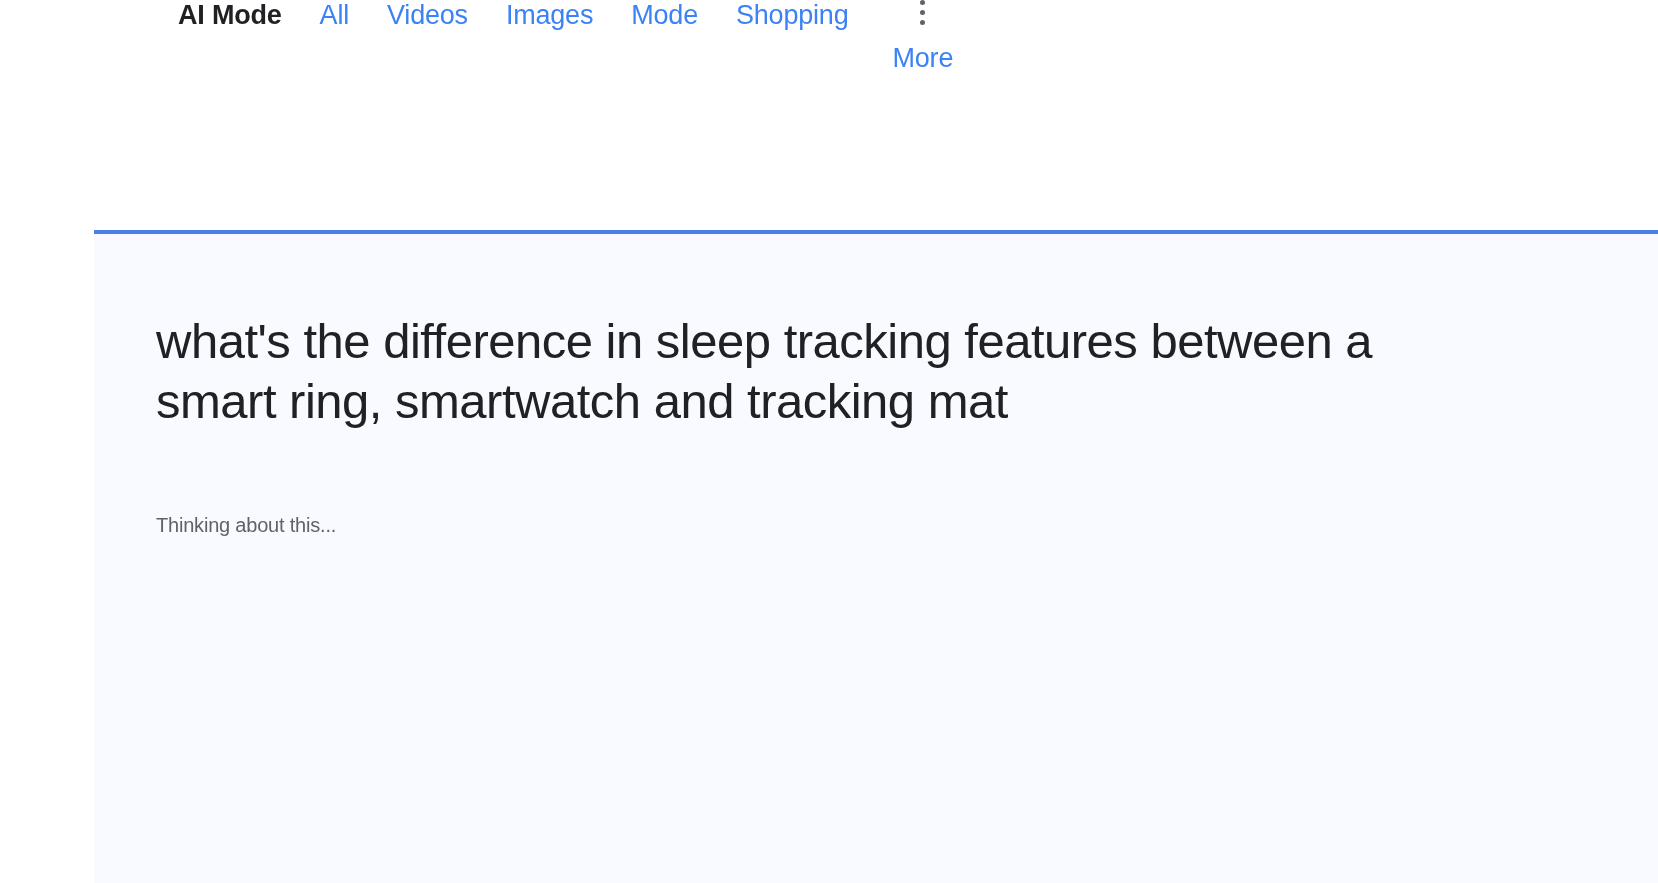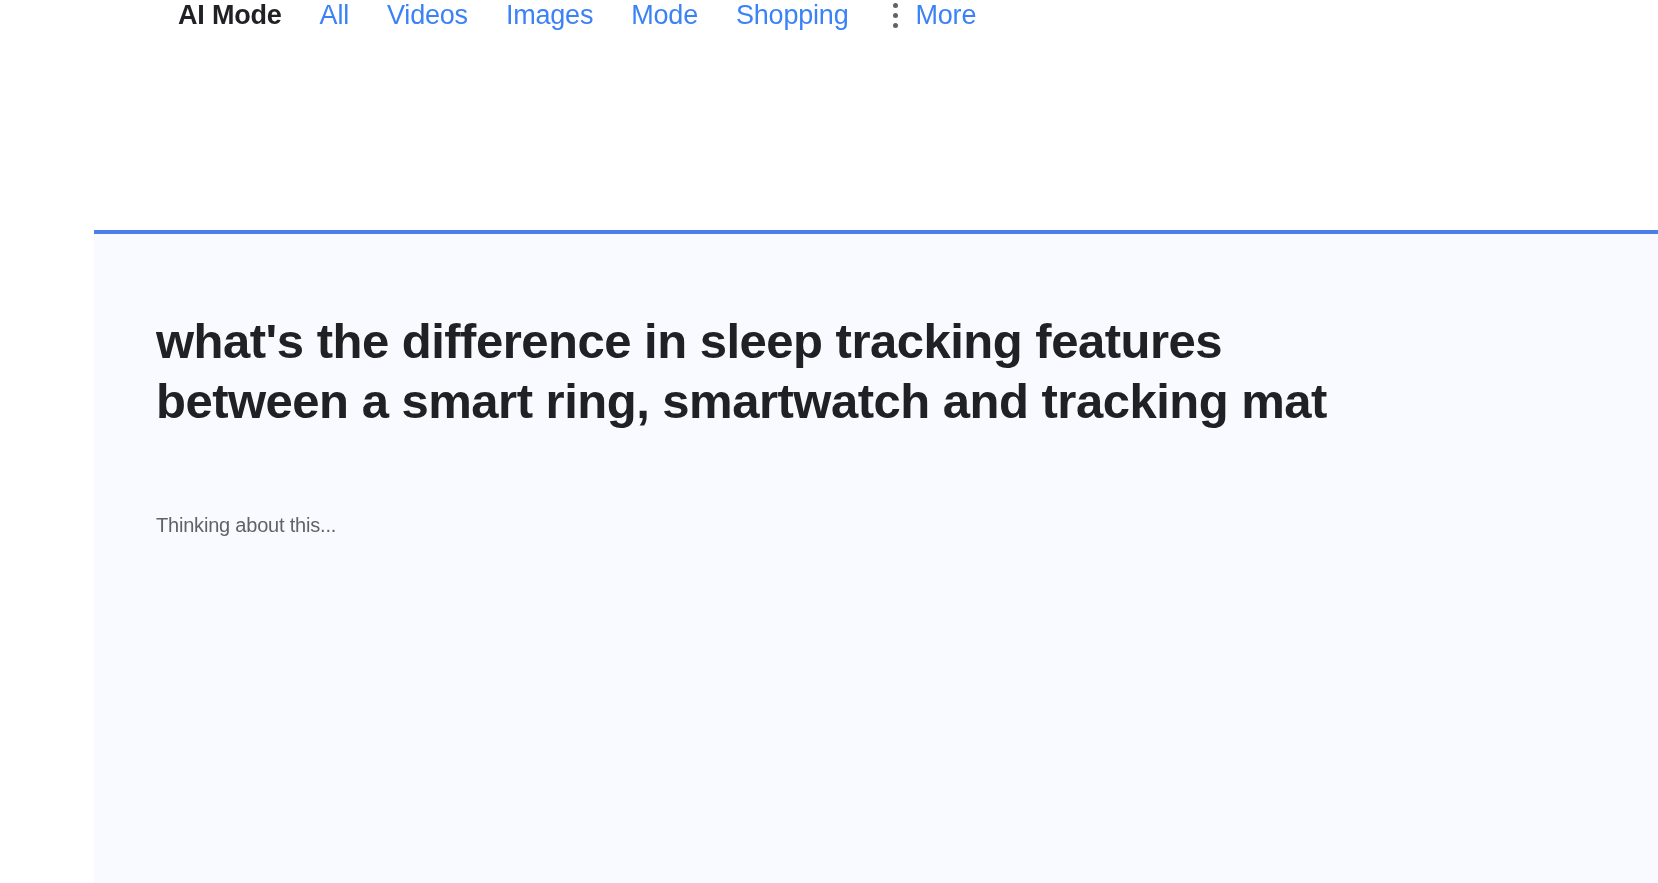--- a/index.html
+++ b/index.html
@@ -29,20 +29,21 @@
     }
     .tab.active {
       color: #202124;
       font-weight: 600;
     }
     .more-group {
       display: flex;
       align-items: center;
       gap: 18px;
       margin-left: 6px;
+      flex-direction: column;
     }
     .more-icon {
       display: flex;
       flex-direction: column;
       gap: 5px;
       align-items: center;
       justify-content: center;
     }
     .more-icon span {
       width: 5px;
@@ -55,21 +56,21 @@
       border-top: 4px solid #4a7feb;
       background: linear-gradient(180deg, #f8faff 0%, #f8faff 100%);
       min-height: 697px;
       padding: 78px 62px 0 62px;
     }
     .query-text {
       font-size: 49px;
       color: #202124;
       line-height: 1.22;
       letter-spacing: -0.5px;
-      font-weight: 700;
+      font-weight: 400;
       max-width: 1220px;
     }
     .thinking-text {
       font-size: 20px;
       color: #5f6368;
       margin-top: 82px;
       letter-spacing: -0.2px;
     }
   </style>
 </head>

